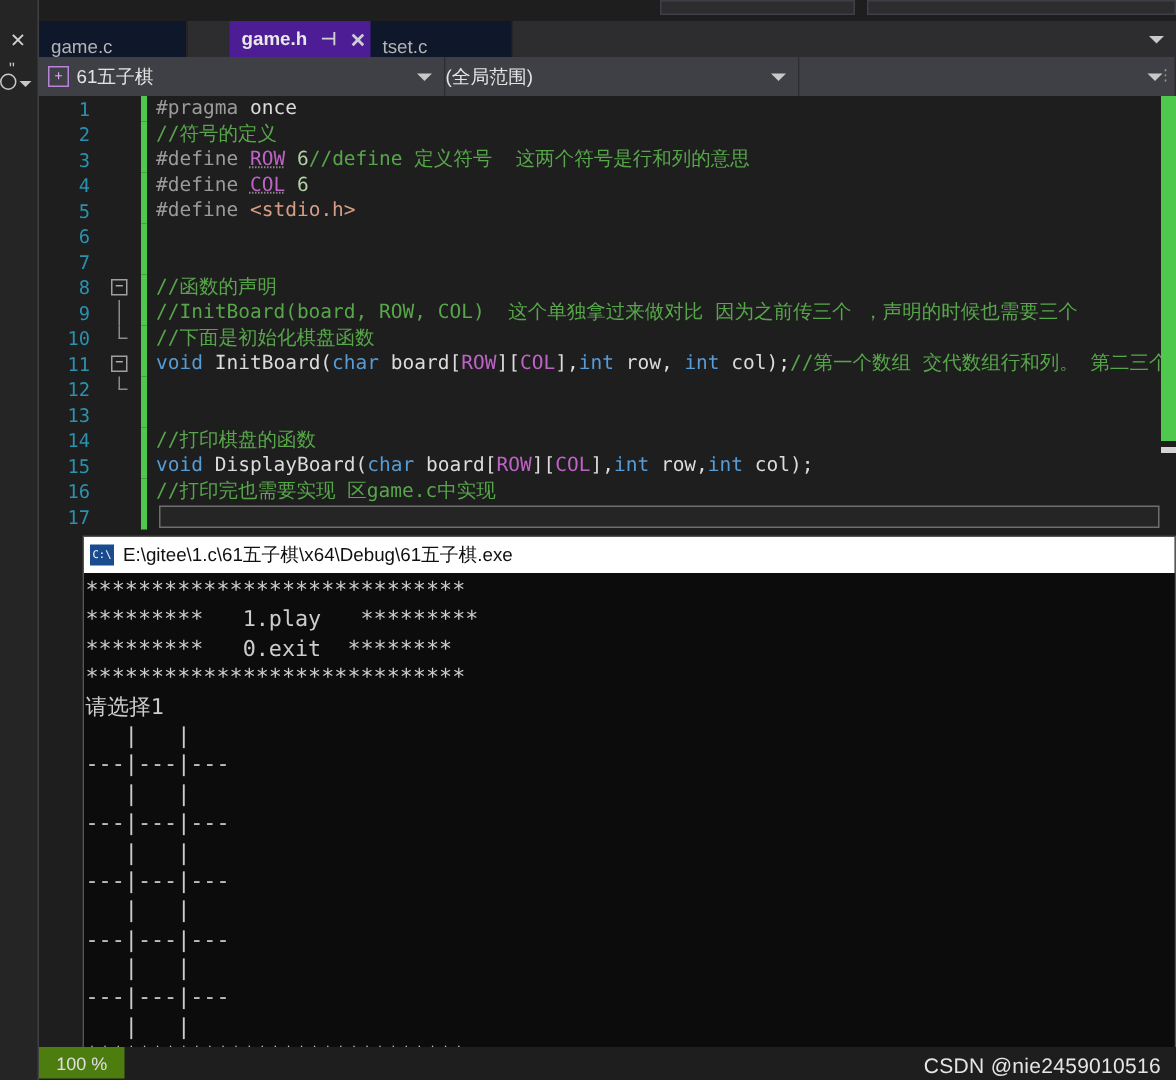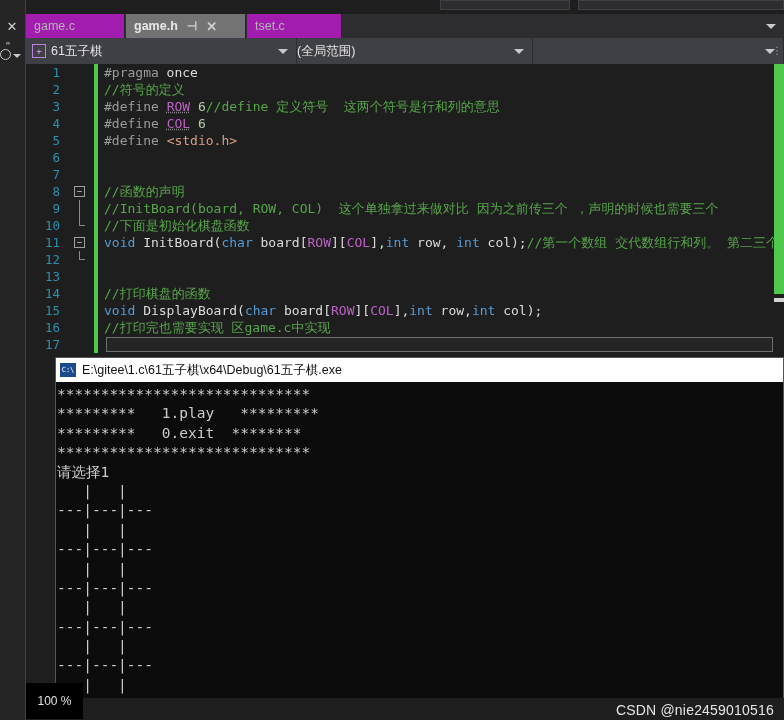--- a/index.html
+++ b/index.html
@@ -68,25 +68,26 @@
   .tab {
     position: absolute; top: 0; height: 24px;
     display: flex; align-items: center;
     padding: 0 8px;
     font-size: 12.5px;
     color: #b4b4b4;
     background: #2d2d30;
     border-right: 1px solid #252526;
     white-space: nowrap;
   }
-  .tab.inactive { background: #a21caf; }
+  .tab.inactive { background: #0f172a; align-items: flex-end; }
   .tab.active {
-    background: #737373;
+    background: #4c1d95;
     color: #e8e8e8;
     font-weight: bold;
+    margin-left: 27px;
   }
   .tab .tabname { }
   .tab .pin, .tab .xclose {
     margin-left: 9px; color: #cfcfcf; font-size: 12px;
   }
   .tab .xclose { font-size: 13px; }
   .tab-game-c  { left: 0px;   width: 99px; }
   .tab-game-h  { left: 100px; width: 120px; }
   .tab-tset-c  { left: 221px; width: 95px; }
   .tabstrip-caret {
@@ -269,22 +270,22 @@
   }
 
   
   .statusbar {
     position: absolute; left: 26px; bottom: 0;
     width: 758px; height: 22px;
     background: #1e1e1e;
   }
   .zoom-box {
     position: absolute; left: 26px; bottom: 1px;
-    width: 57px; height: 36px;
-    background: #000000;
+    width: 57px; height: 21px;
+    background: #4d7c0f;
     color: #e0e0e0;
     font-size: 12px;
     display: flex; align-items: center; justify-content: center; text-align: center;
   }
   .watermark {
     position: absolute; right: 10px; bottom: 2px;
     color: #e5e5e5;
     font-size: 14px;
     font-family: "Liberation Sans", sans-serif;
     letter-spacing: 0.2px;

